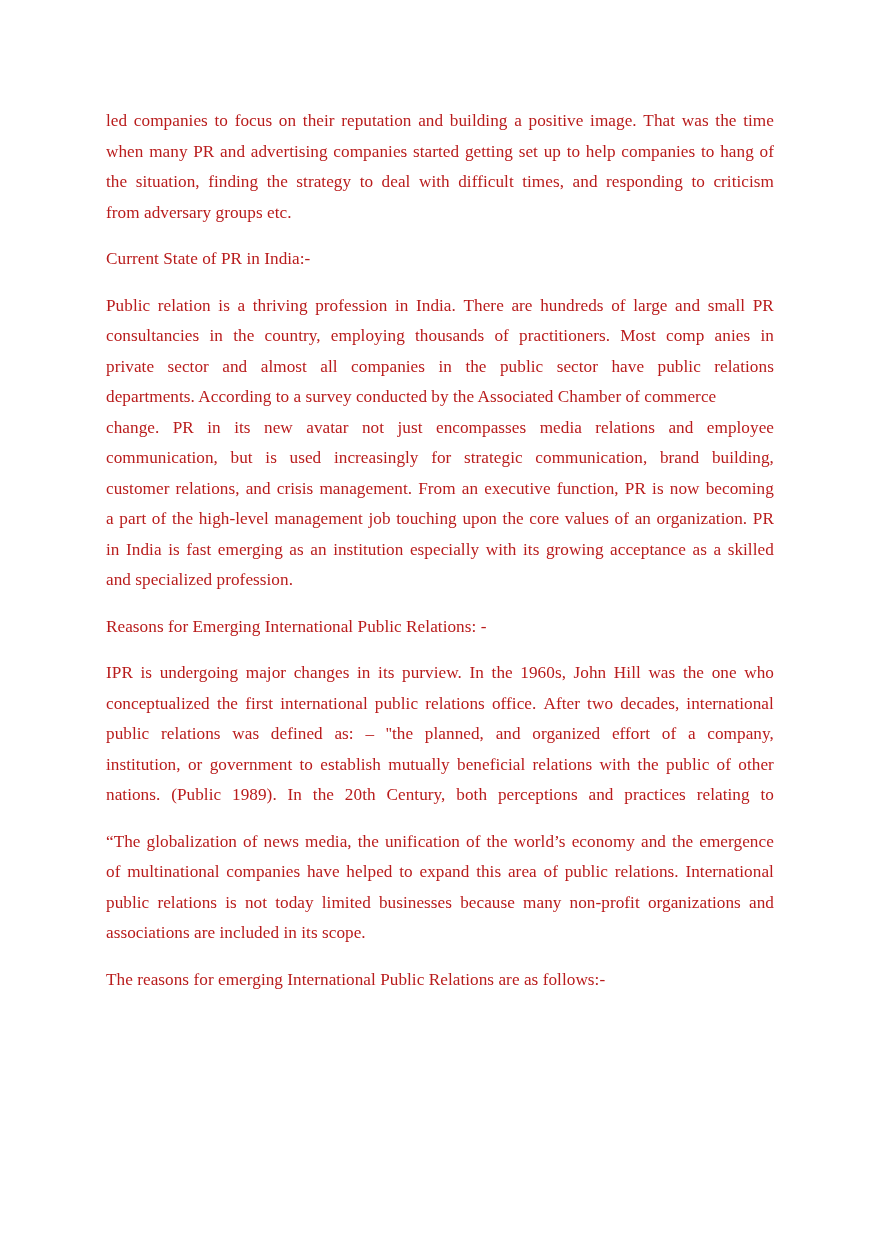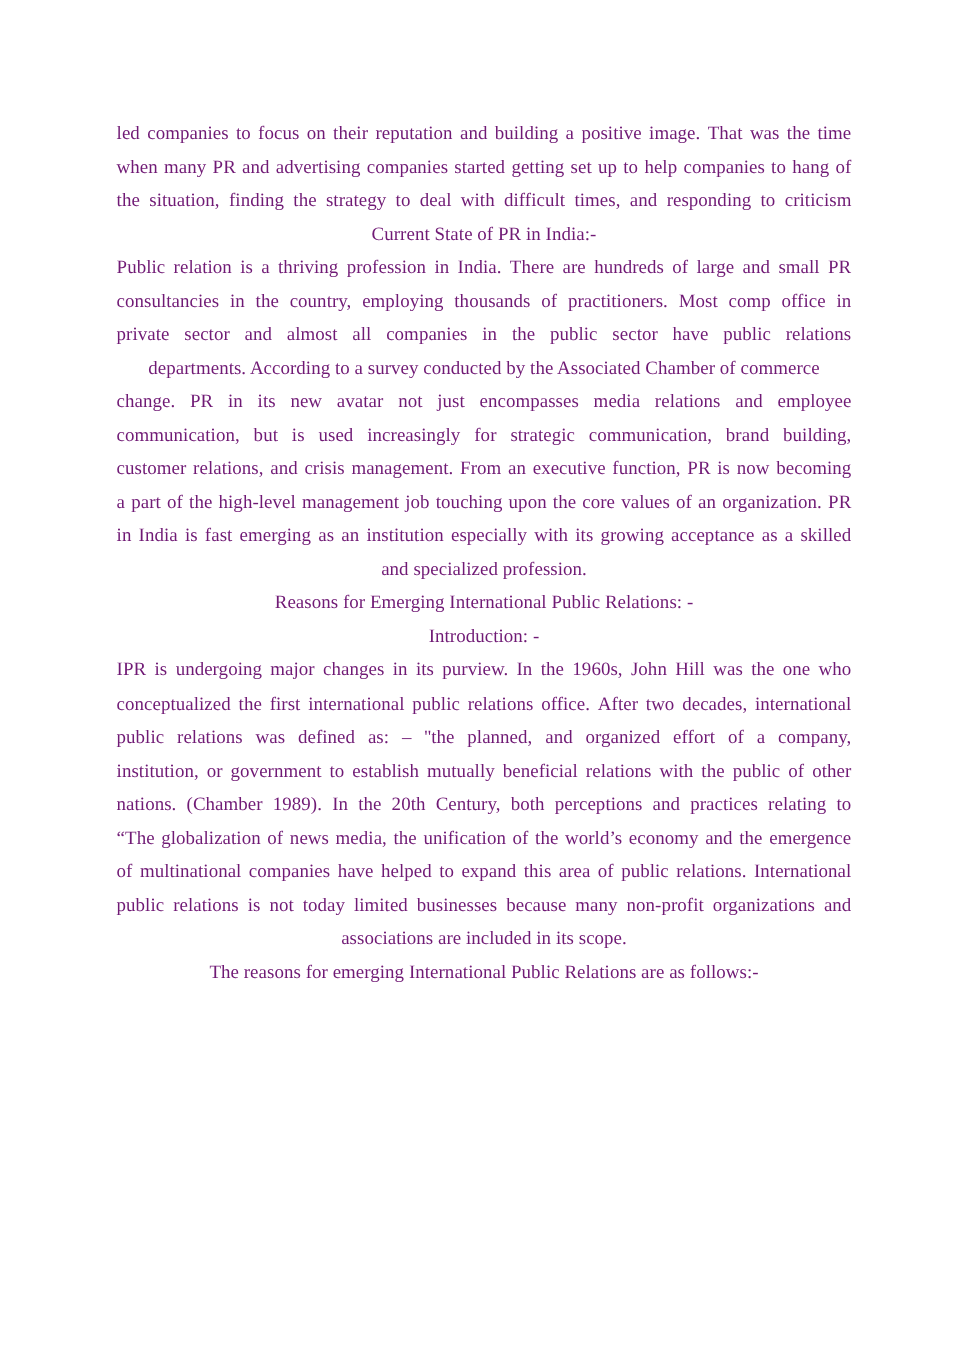--- a/index.html
+++ b/index.html
@@ -8,41 +8,40 @@
     background: #ffffff;
   }
 
   #page {
     position: relative;
     width: 880px;
     height: 1003px;
     background: #ffffff;
     overflow: hidden;
     font-family: "Liberation Serif", "DejaVu Serif", serif;
-    color: #701a75;
-    text-align: center;
+    color: #b91c1c;
     -webkit-font-smoothing: antialiased;
   }
 
   
   #text-column {
     position: absolute;
     left: 106px;
     top: 106px;
     width: 668px;
   }
 
   .para {
     margin: 0;
     padding: 0;
   }
 
   
   .para + .para {
-    margin-top: 0;
+    margin-top: 16px;
   }
 
   
   .line {
     height: 30.5px;
     line-height: 30.5px;
     font-size: 17.2px;
     white-space: nowrap;
     letter-spacing: 0.05px;
   }
@@ -148,20 +147,21 @@
           <span>to</span>
           <span>deal</span>
           <span>with</span>
           <span>difficult</span>
           <span>times,</span>
           <span>and</span>
           <span>responding</span>
           <span>to</span>
           <span>criticism</span>
         </div>
+        <div class="line flush">from adversary groups etc.</div>
       </div>
       <div class="para">
         <div class="line flush">Current State of PR in India:-</div>
       </div>
       <div class="para">
         <div class="line justify">
           <span>Public</span>
           <span>relation</span>
           <span>is</span>
           <span>a</span>
@@ -182,21 +182,21 @@
           <span>consultancies</span>
           <span>in</span>
           <span>the</span>
           <span>country,</span>
           <span>employing</span>
           <span>thousands</span>
           <span>of</span>
           <span>practitioners.</span>
           <span>Most</span>
           <span>comp</span>
-          <span>office</span>
+          <span>anies</span>
           <span>in</span>
         </div>
         <div class="line justify">
           <span>private</span>
           <span>sector</span>
           <span>and</span>
           <span>almost</span>
           <span>all</span>
           <span>companies</span>
           <span>in</span>
@@ -285,23 +285,20 @@
           <span>as</span>
           <span>a</span>
           <span>skilled</span>
         </div>
         <div class="line flush">and specialized profession.</div>
       </div>
       <div class="para">
         <div class="line flush">Reasons for Emerging International Public Relations: -</div>
       </div>
       <div class="para">
-        <div class="line flush">Introduction: -</div>
-      </div>
-      <div class="para">
         <div class="line justify">
           <span>IPR</span>
           <span>is</span>
           <span>undergoing</span>
           <span>major</span>
           <span>changes</span>
           <span>in</span>
           <span>its</span>
           <span>purview.</span>
           <span>In</span>
@@ -353,21 +350,21 @@
           <span>beneficial</span>
           <span>relations</span>
           <span>with</span>
           <span>the</span>
           <span>public</span>
           <span>of</span>
           <span>other</span>
         </div>
         <div class="line justify">
           <span>nations.</span>
-          <span>(Chamber</span>
+          <span>(Public</span>
           <span>1989).</span>
           <span>In</span>
           <span>the</span>
           <span>20th</span>
           <span>Century,</span>
           <span>both</span>
           <span>perceptions</span>
           <span>and</span>
           <span>practices</span>
           <span>relating</span>

